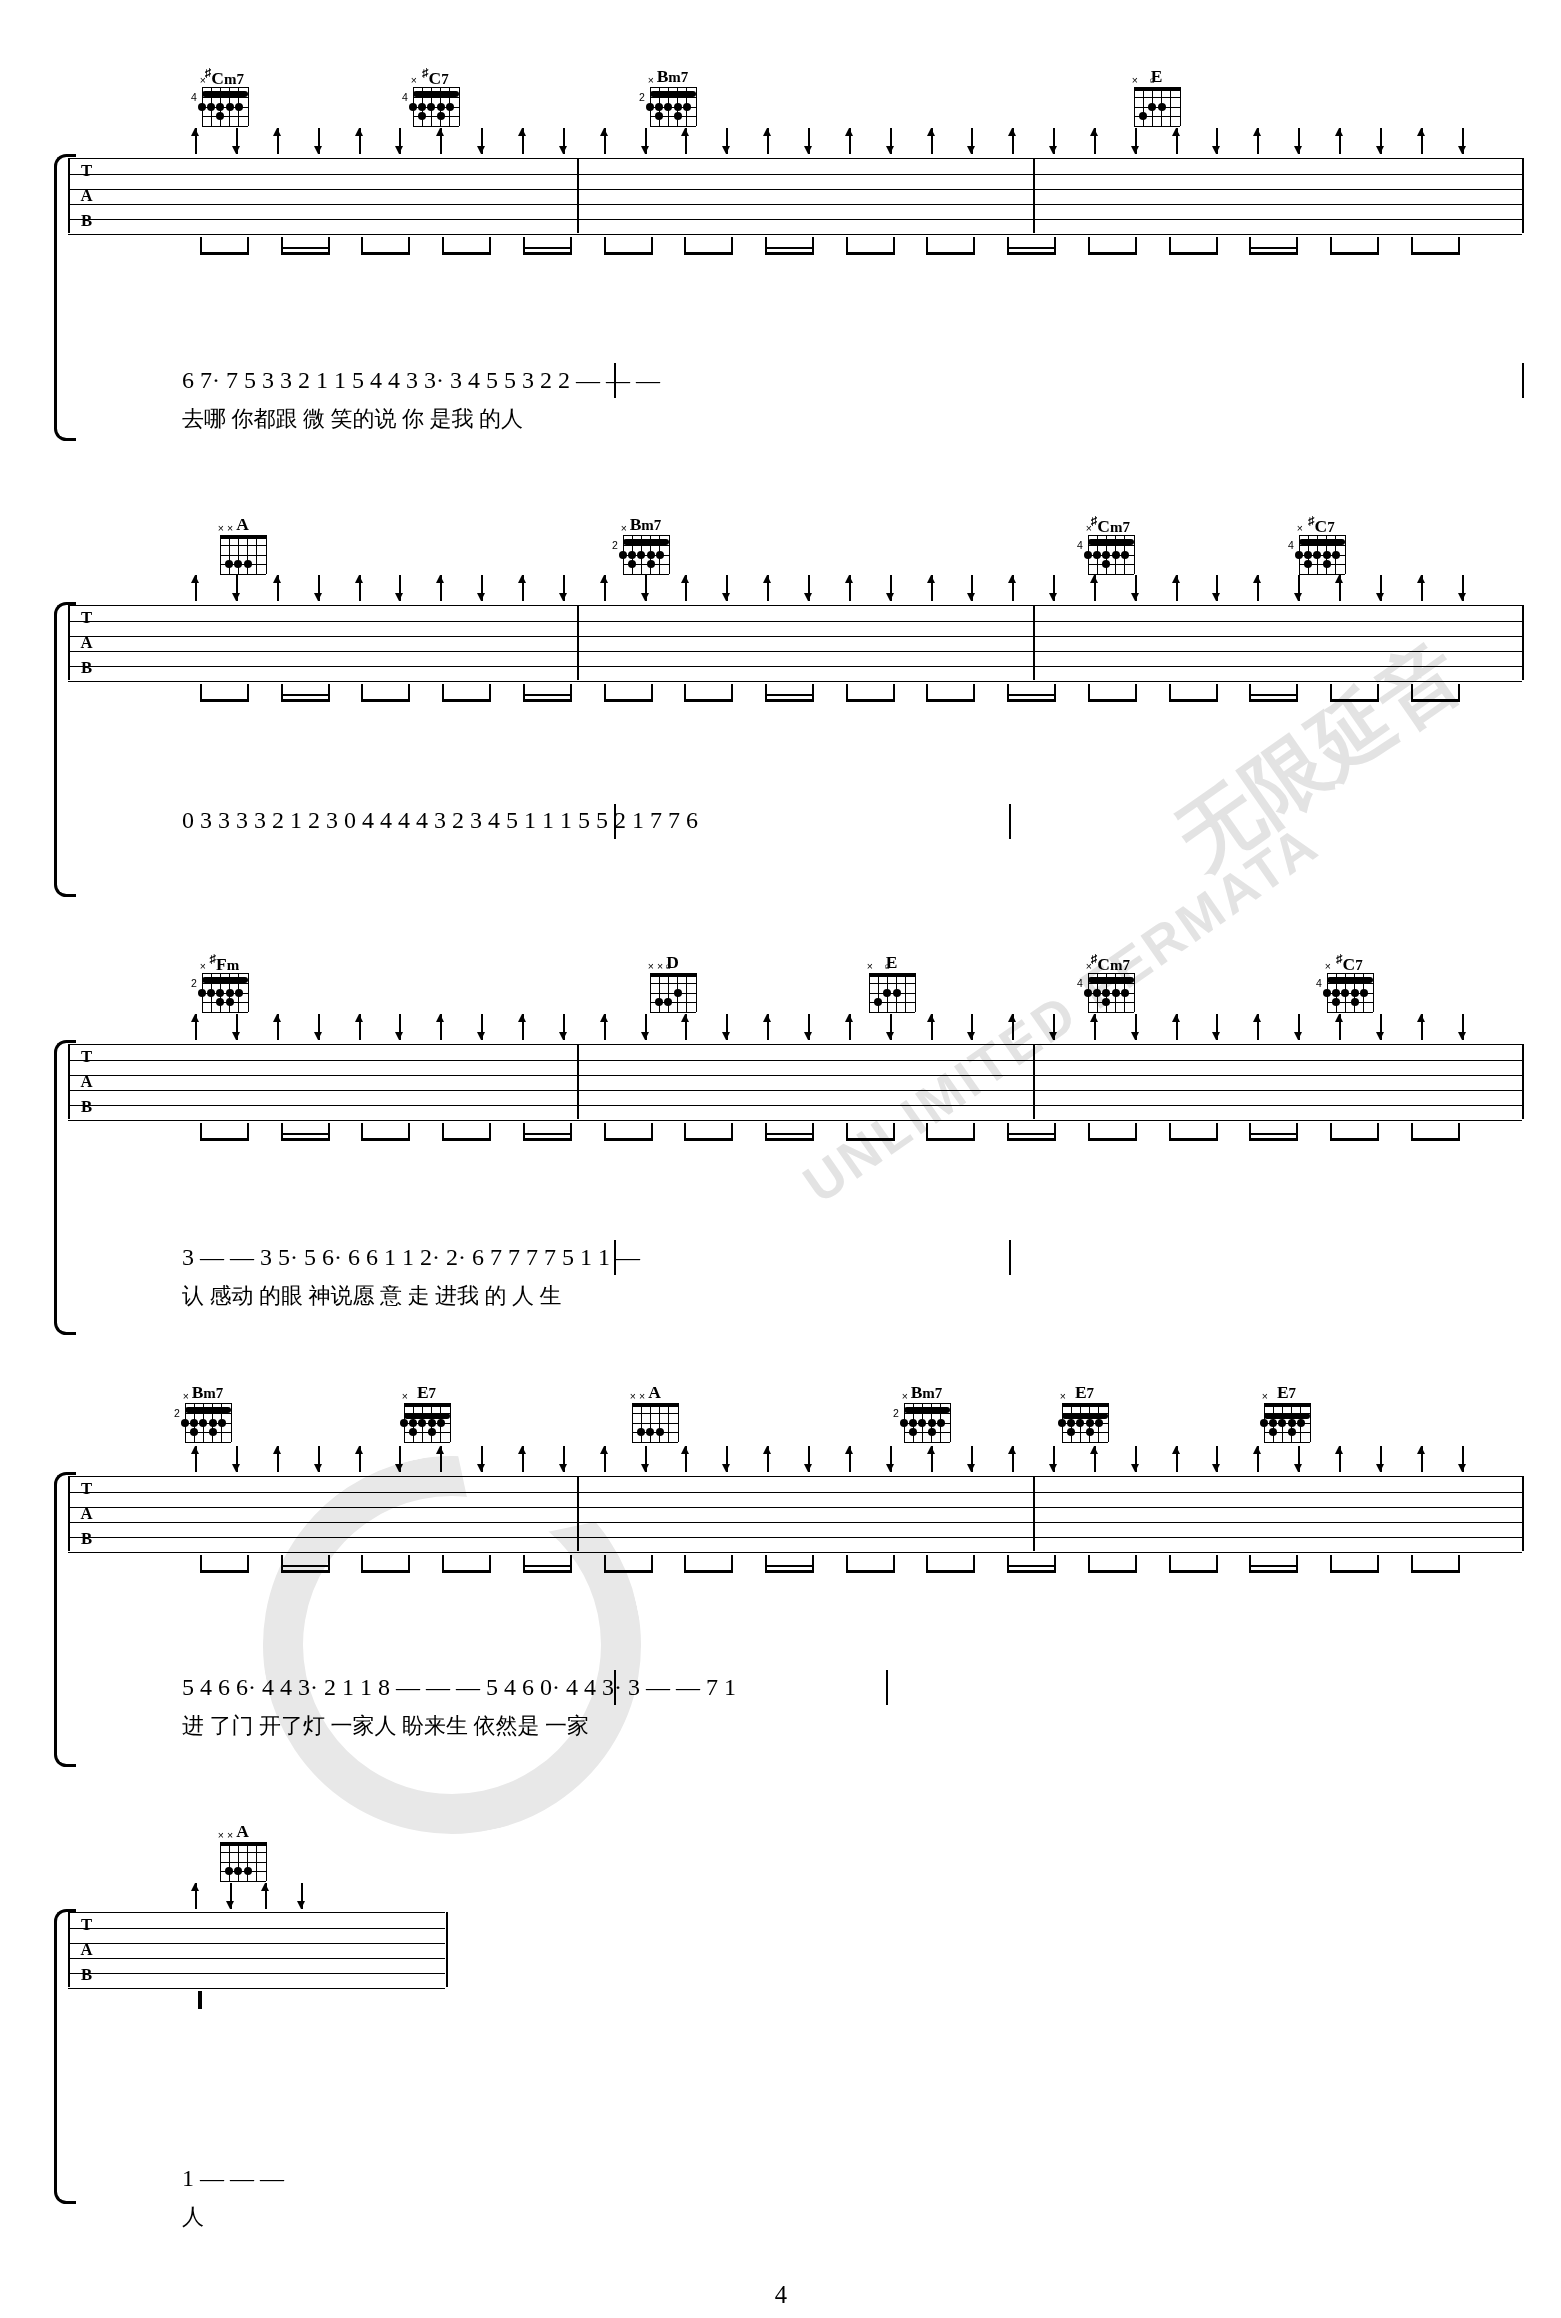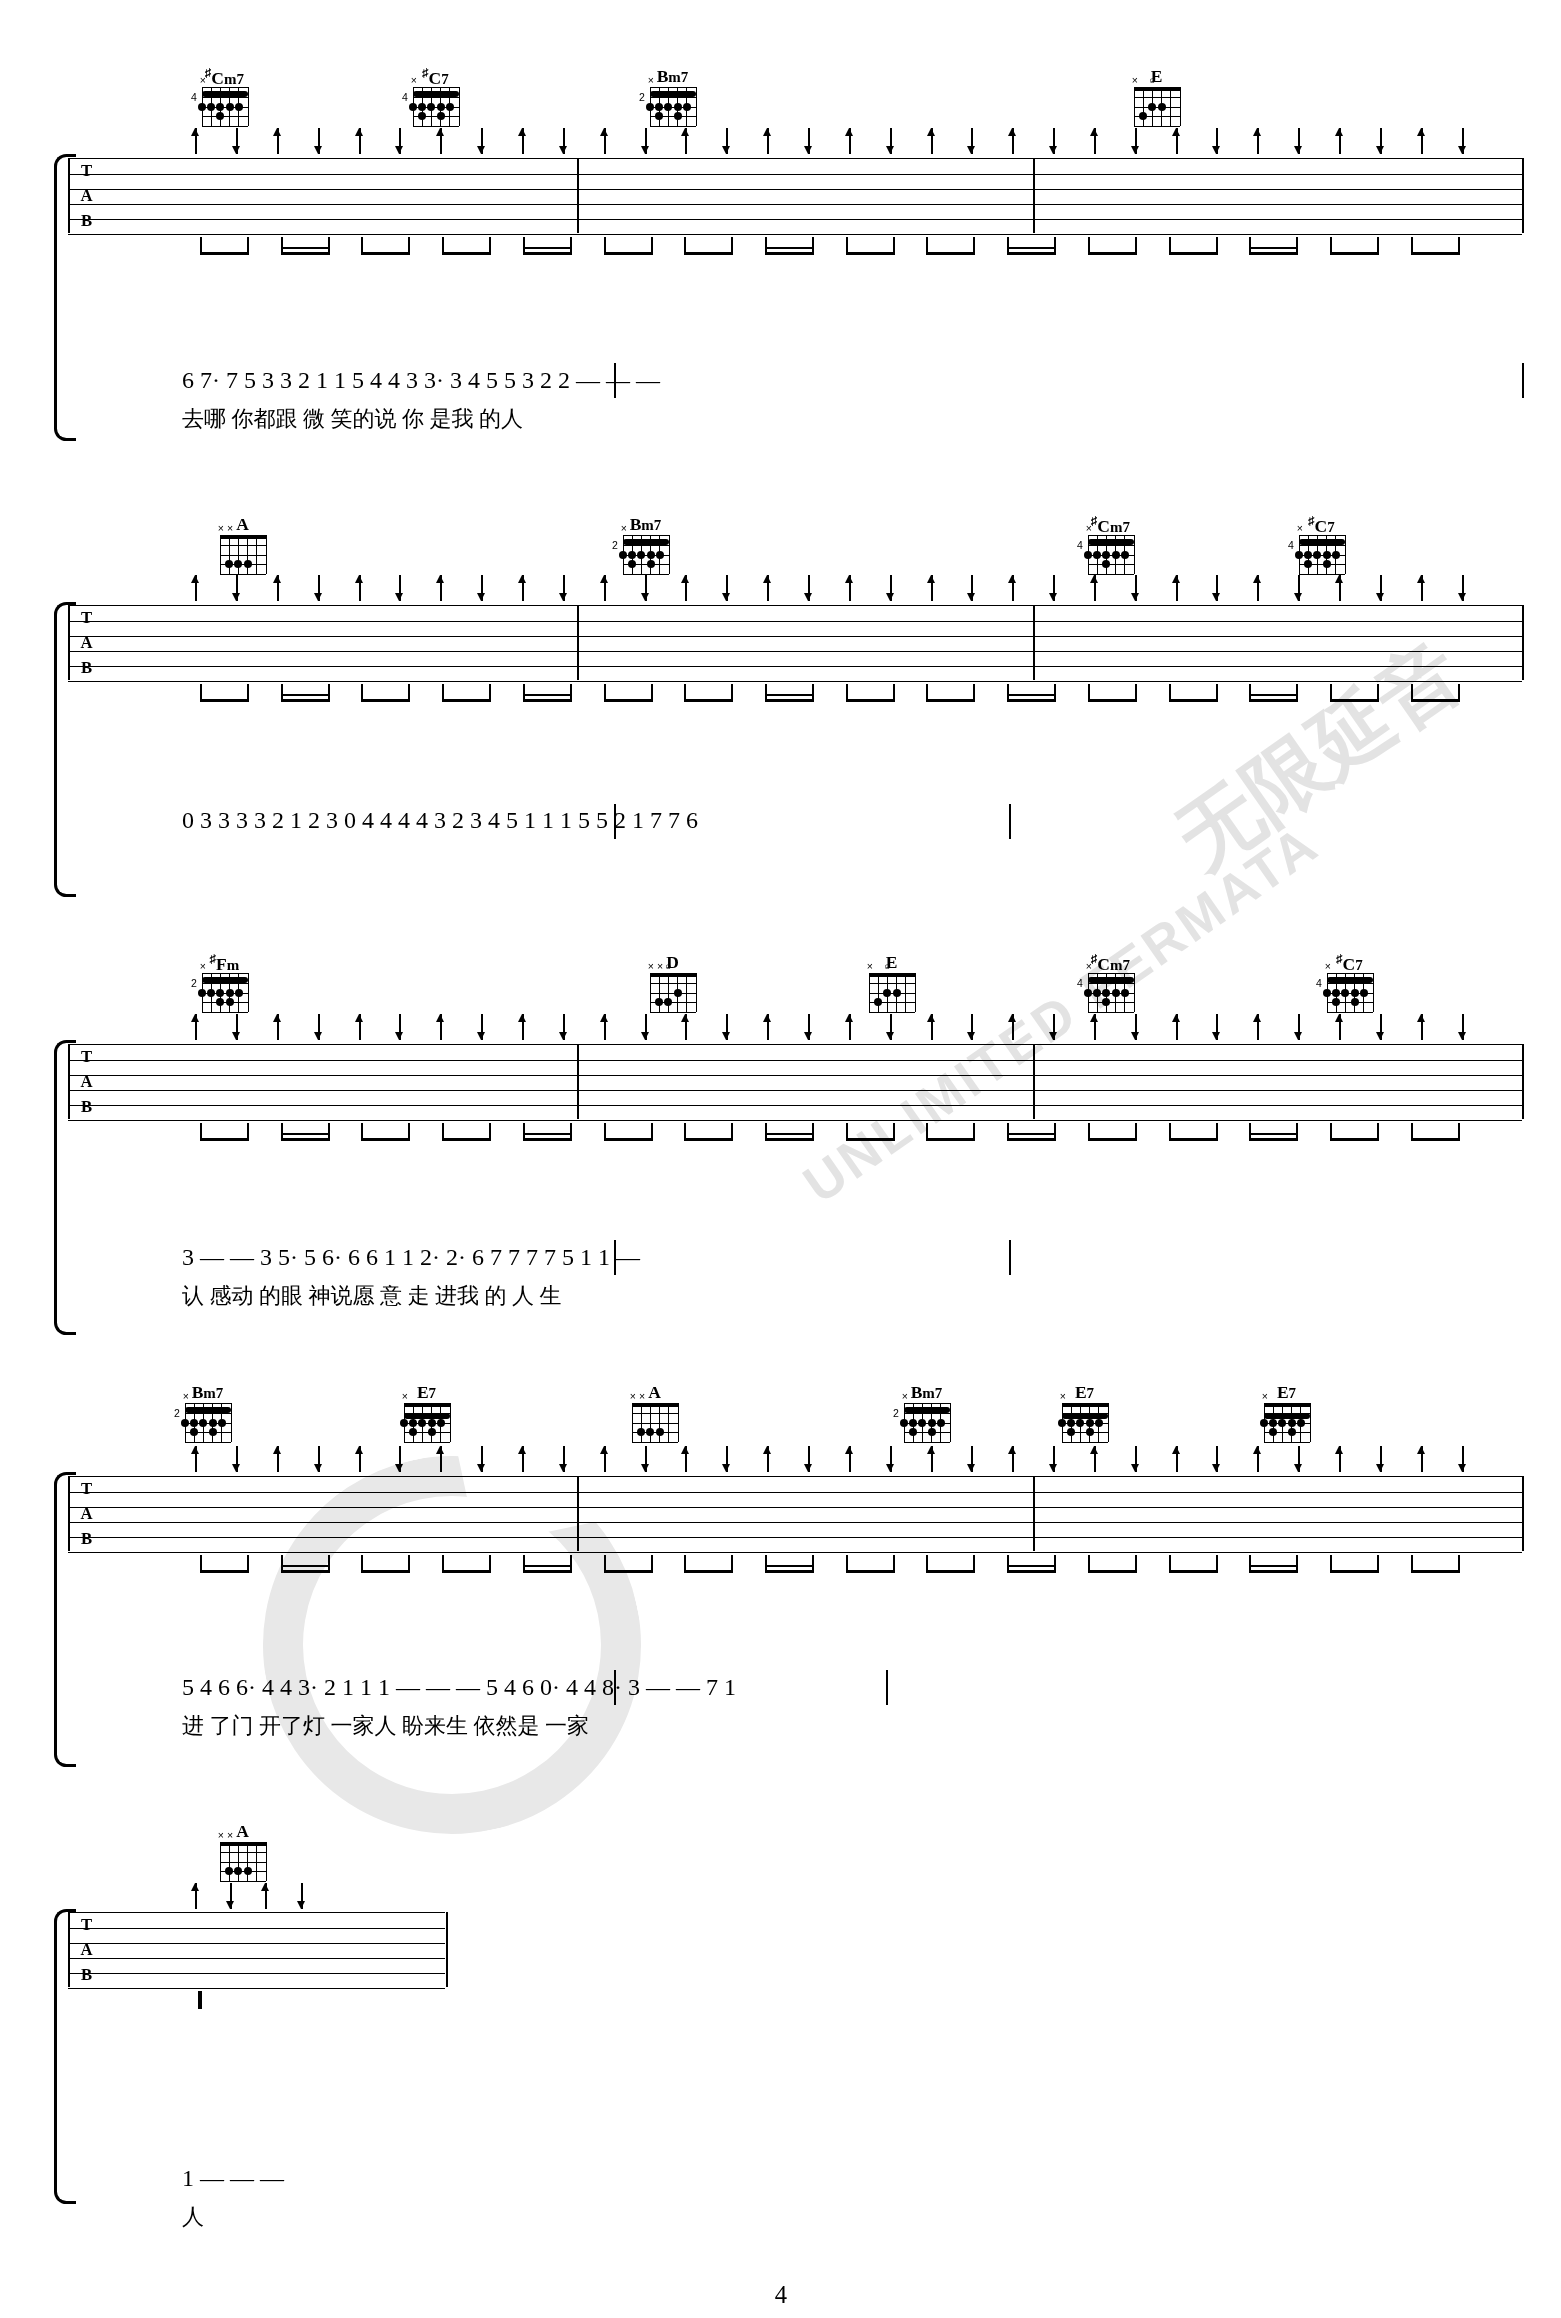--- a/index.html
+++ b/index.html
@@ -1485,21 +1485,21 @@
     <div class="rh" style="left: 1330px; top: 1555px; width: 49px; height: 17.5px;">
       <div class="stem" style="left: 0px; top: 0px; height: 17.5px;"></div>
       <div class="stem" style="right: 0px; top: 0px; height: 17.5px;"></div>
       <div class="beam" style="left: 0px; bottom: 0px; width: 49px;"></div>
     </div>
     <div class="rh" style="left: 1411px; top: 1555px; width: 49px; height: 17.5px;">
       <div class="stem" style="left: 0px; top: 0px; height: 17.5px;"></div>
       <div class="stem" style="right: 0px; top: 0px; height: 17.5px;"></div>
       <div class="beam" style="left: 0px; bottom: 0px; width: 49px;"></div>
     </div>
-    <div class="numline" style="left: 182px; top: 1674px;">5 4 6 6· 4 4 3· 2 1 1  1 — — —   5 4 6  0· 4 4 8·  3 — — 7 1</div>
+    <div class="numline" style="left: 182px; top: 1674px;">5 4 6 6· 4 4 3· 2 1 1  8 — — —   5 4 6  0· 4 4 3·  3 — — 7 1</div>
     <div class="lyricline" style="left: 182px; top: 1711px;">进 了门  开了灯 一家人       盼来生  依然是      一家</div>
     <div class="nsep" style="left: 614px; top: 1670px; height: 35px;"></div>
     <div class="nsep" style="left: 886px; top: 1670px; height: 35px;"></div>
     <div class="chord" style="left: 209px; top: 1823px;">
       <div class="cname">A</div>
       <div class="grid">
         <div class="v" style="left: 0px;"></div>
         <div class="v" style="left: 9px;"></div>
         <div class="v" style="left: 18px;"></div>
         <div class="v" style="left: 27px;"></div>

